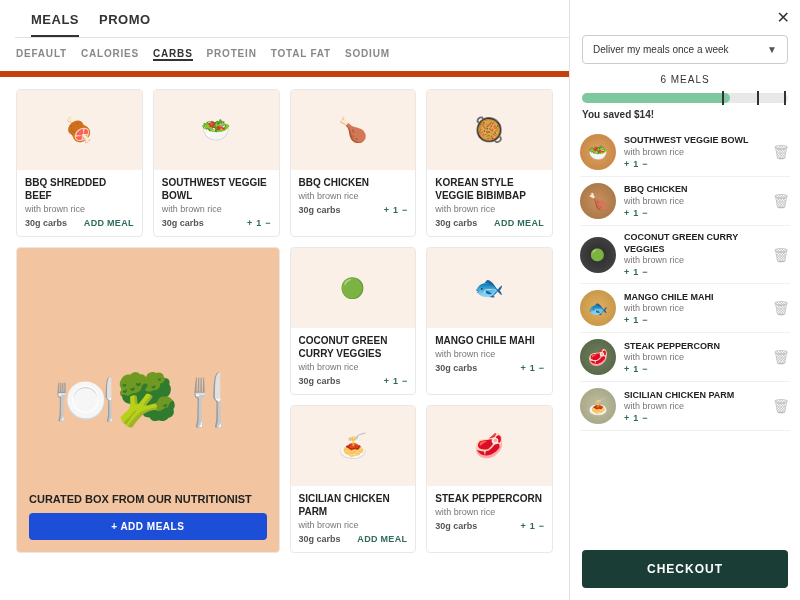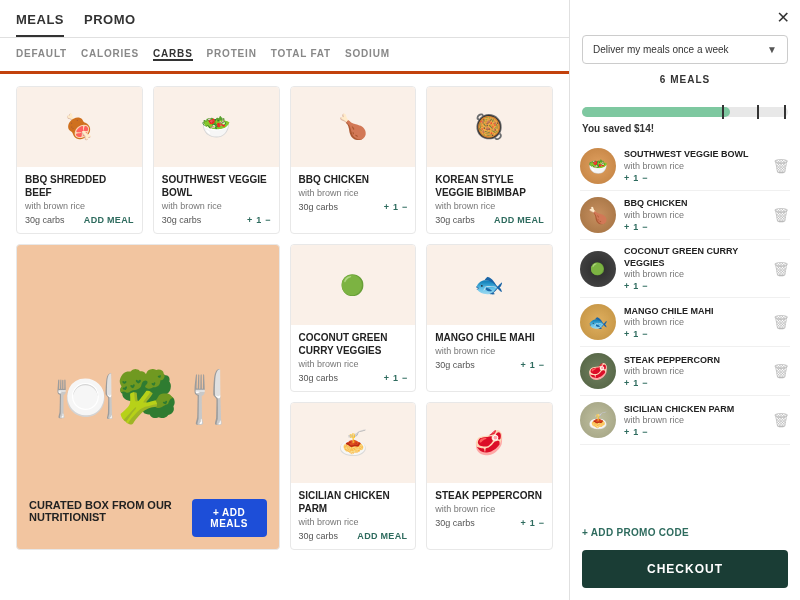--- a/index.html
+++ b/index.html
@@ -21,41 +21,42 @@
       flex-direction: column;
       overflow: hidden;
       border-right: 1px solid #e0e0e0;
     }
 
     .nav-tabs {
       display: flex;
       gap: 20px;
       padding: 12px 16px 0;
       border-bottom: 1px solid #e0e0e0;
+      margin-left: 15px;
     }
 
     .nav-tab {
       font-size: 13px;
       font-weight: 700;
       letter-spacing: 0.5px;
       color: #333;
       cursor: pointer;
       padding-bottom: 8px;
       text-decoration: none;
     }
 
     .nav-tab.active {
       border-bottom: 2px solid #333;
     }
 
     .filter-tabs {
       display: flex;
       gap: 14px;
       padding: 10px 16px;
-      border-bottom: 3px solid #c2410c;
+      border-bottom: 6px solid #c2410c;
     }
 
     .filter-tab {
       font-size: 10px;
       font-weight: 600;
       letter-spacing: 0.8px;
       color: #888;
       cursor: pointer;
       text-transform: uppercase;
     }
@@ -132,21 +133,21 @@
 
     .meal-footer {
       display: flex;
       align-items: center;
       justify-content: space-between;
     }
 
     .carbs-label {
       font-size: 9px;
       color: #555;
-      font-weight: 400;
+      font-weight: 700;
     }
 
     .add-meal-btn {
       font-size: 9px;
       font-weight: 700;
       color: #2e6b5e;
       cursor: pointer;
       text-transform: uppercase;
       letter-spacing: 0.3px;
     }
@@ -161,21 +162,21 @@
     }
 
     .qty-control span {
       cursor: pointer;
     }
 
     .wide-bottom {
       padding: 12px;
       z-index: 1;
       display: flex;
-      flex-direction: row;
+      flex-direction: column;
       gap: 8px;
     }
 
     .wide-title {
       font-size: 11px;
       font-weight: 800;
       text-transform: uppercase;
       color: #222;
     }
 
@@ -231,24 +232,24 @@
     }
 
     .dropdown-arrow {
       font-size: 10px;
       color: #555;
     }
 
     .meals-count {
       text-align: center;
       font-size: 10px;
-      font-weight: 700;
+      font-weight: 400;
       letter-spacing: 1px;
       color: #333;
-      margin-bottom: 22px;
+      margin-bottom: 8px;
       text-transform: uppercase;
     }
 
     .progress-bar-container {
       margin: 0 12px 6px;
       height: 10px;
       background: #e8e8e8;
       border-radius: 5px;
       overflow: visible;
       position: relative;
@@ -634,19 +635,18 @@
             <span>+</span>
             <span>1</span>
             <span>−</span>
           </div>
         </div>
         <span class="cart-item-delete">🗑</span>
       </div>
 
     </div>
 
-    <div class="promo-link">+ ADD PROMO CODE</div>
 
     <button class="checkout-btn">CHECKOUT</button>
 
   </div>
 
 </div>
 
 </body></html>

